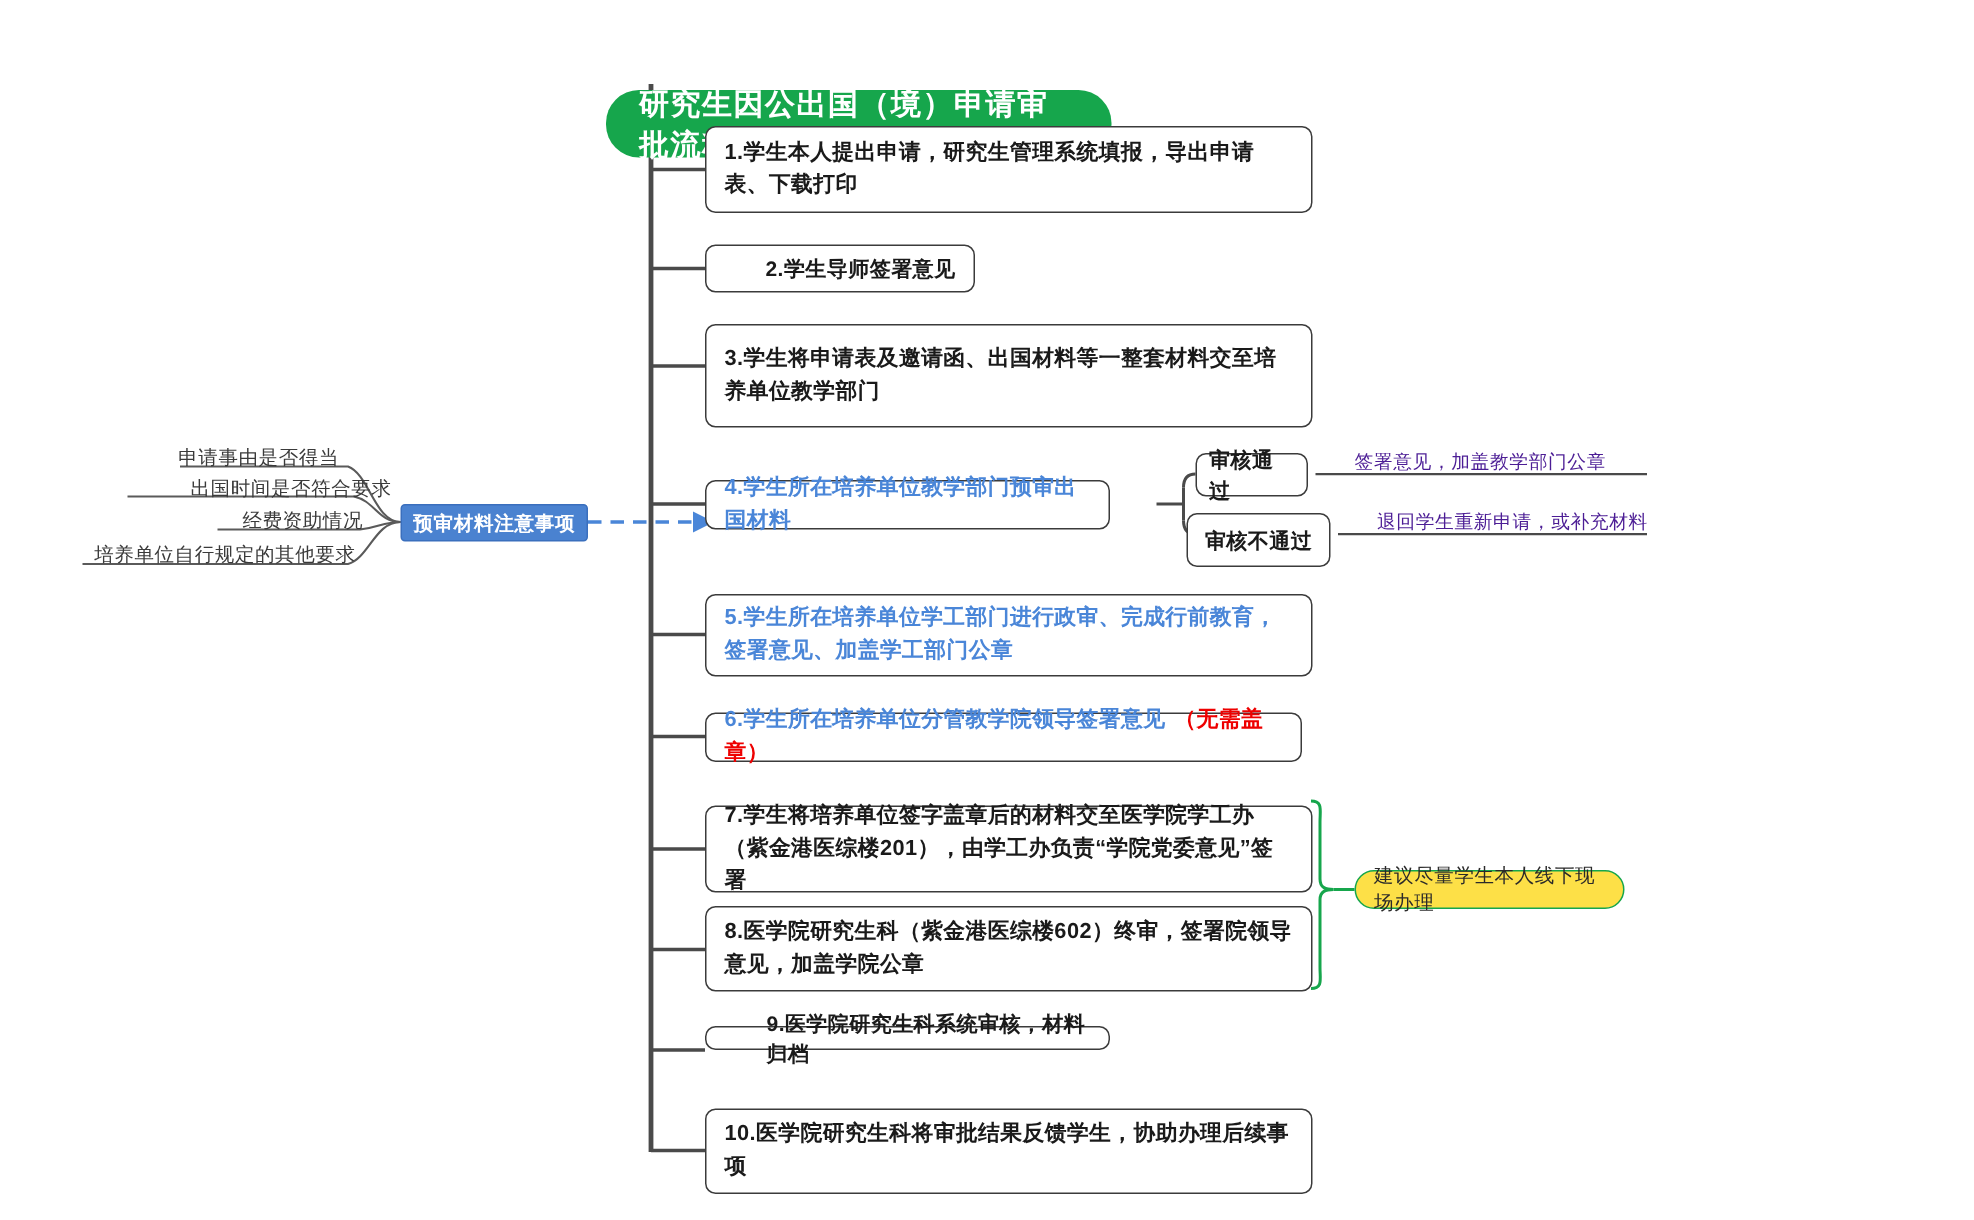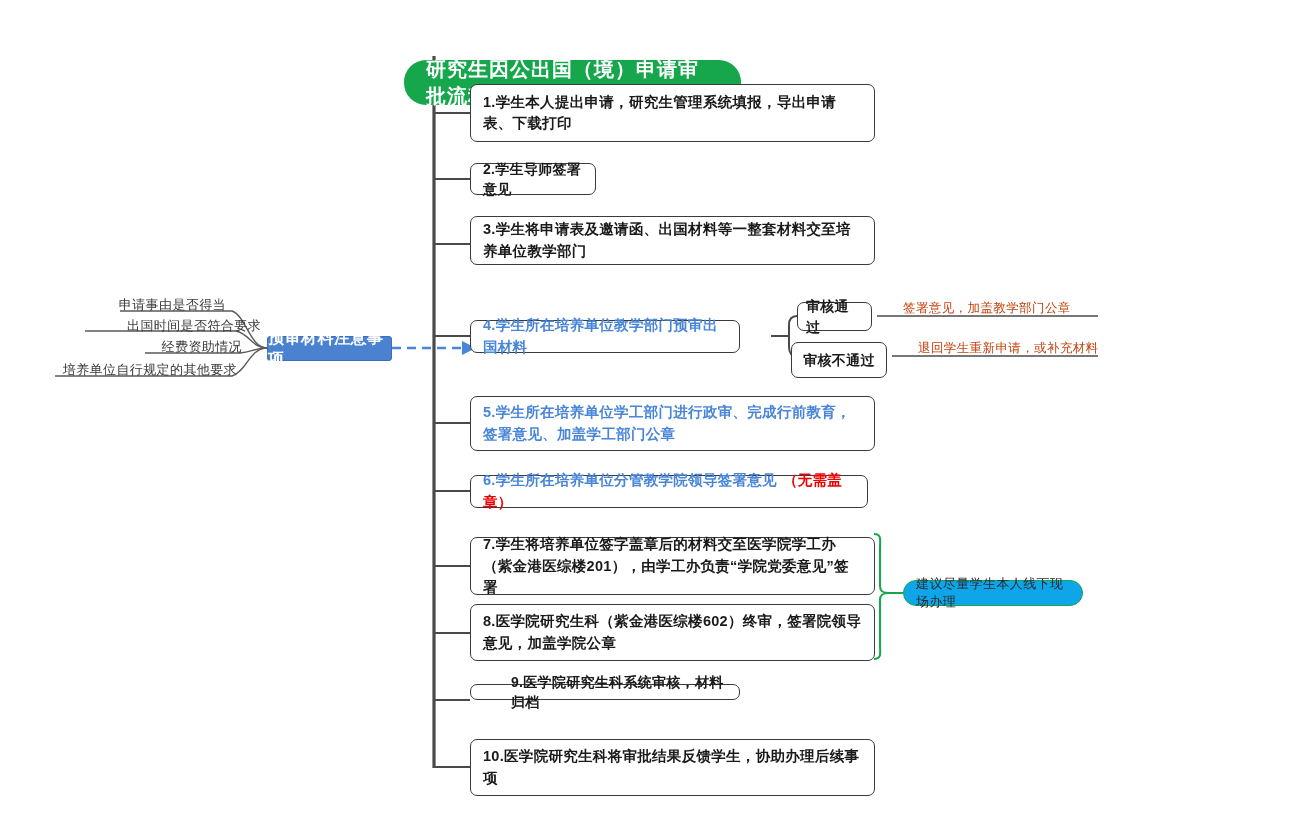--- a/index.html
+++ b/index.html
@@ -16,29 +16,29 @@
 
   .root{position:absolute;box-sizing:border-box;display:flex;align-items:center;justify-content:flex-start;
         background:#16a64c;border-radius:22px;padding:0 22px;margin-top:48px;}
   .root .txt{color:#ffffff;font-weight:bold;font-size:20px;letter-spacing:1px;}
 
   .blue-txt .txt{color:#4a86d8;}
   .red-note{color:#ee0000;font-weight:bold;}
 
   .attn{position:absolute;box-sizing:border-box;display:flex;align-items:center;justify-content:center;
         background:#4a82d0;border:1px solid #3a6fbd;border-radius:3px;}
-  .attn .txt{color:#ffffff;font-weight:bold;font-size:16px;letter-spacing:.5px;}
+  .attn .txt{color:#ffffff;font-weight:bold;font-size:13px;letter-spacing:.5px;}
 
   .subleaf{position:absolute;white-space:nowrap;font-size:13px;color:#3a3a3a;
            letter-spacing:.4px;text-align:right;}
 
-  .branch-label{position:absolute;white-space:nowrap;font-size:12.5px;color:#c2410c;letter-spacing:.4px;}
+  .branch-label{position:absolute;white-space:nowrap;font-size:12.5px;color:#4c1d95;letter-spacing:.4px;}
 
   .green-note{position:absolute;box-sizing:border-box;display:flex;align-items:center;justify-content:flex-start;
-              background:#0ea5e9;border:1.6px solid #16a64c;border-radius:14px;padding:3px 12px;}
+              background:#fde047;border:1.6px solid #16a64c;border-radius:14px;padding:3px 12px;}
   .green-note .txt{font-size:13px;color:#2a2a2a;letter-spacing:.4px;}
 
   .small-node .txt{font-size:14px;}
 </style>
 </head>
 <body>
 
 <div id="canvas">
 
   <svg class="layer">
@@ -77,25 +77,25 @@
   </svg>
 
   <div class="root" style="left:404px;top:12px;width:337px;height:45px;">
     <span class="txt">研究生因公出国（境）申请审批流程</span>
   </div>
 
   <div class="node" style="left:470px;top:84px;width:405px;height:58px;">
     <span class="txt">1.学生本人提出申请，研究生管理系统填报，导出申请表、下载打印</span>
   </div>
 
-  <div class="node small-node" style="left:470px;top:163px;width:126px;height:32px;justify-content:flex-end;">
+  <div class="node small-node" style="left:470px;top:163px;width:180px;height:32px;justify-content:flex-end;">
     <span class="txt">2.学生导师签署意见</span>
   </div>
 
-  <div class="node" style="left:470px;top:216px;width:405px;height:49px;">
+  <div class="node" style="left:470px;top:216px;width:405px;height:69px;">
     <span class="txt">3.学生将申请表及邀请函、出国材料等一整套材料交至培养单位教学部门</span>
   </div>
 
   <div class="node blue-txt" style="left:470px;top:320px;width:270px;height:33px;justify-content:flex-end;">
     <span class="txt">4.学生所在培养单位教学部门预审出国材料</span>
   </div>
 
   <div class="node blue-txt" style="left:470px;top:396px;width:405px;height:55px;">
     <span class="txt">5.学生所在培养单位学工部门进行政审、完成行前教育，签署意见、加盖学工部门公章</span>
   </div>

